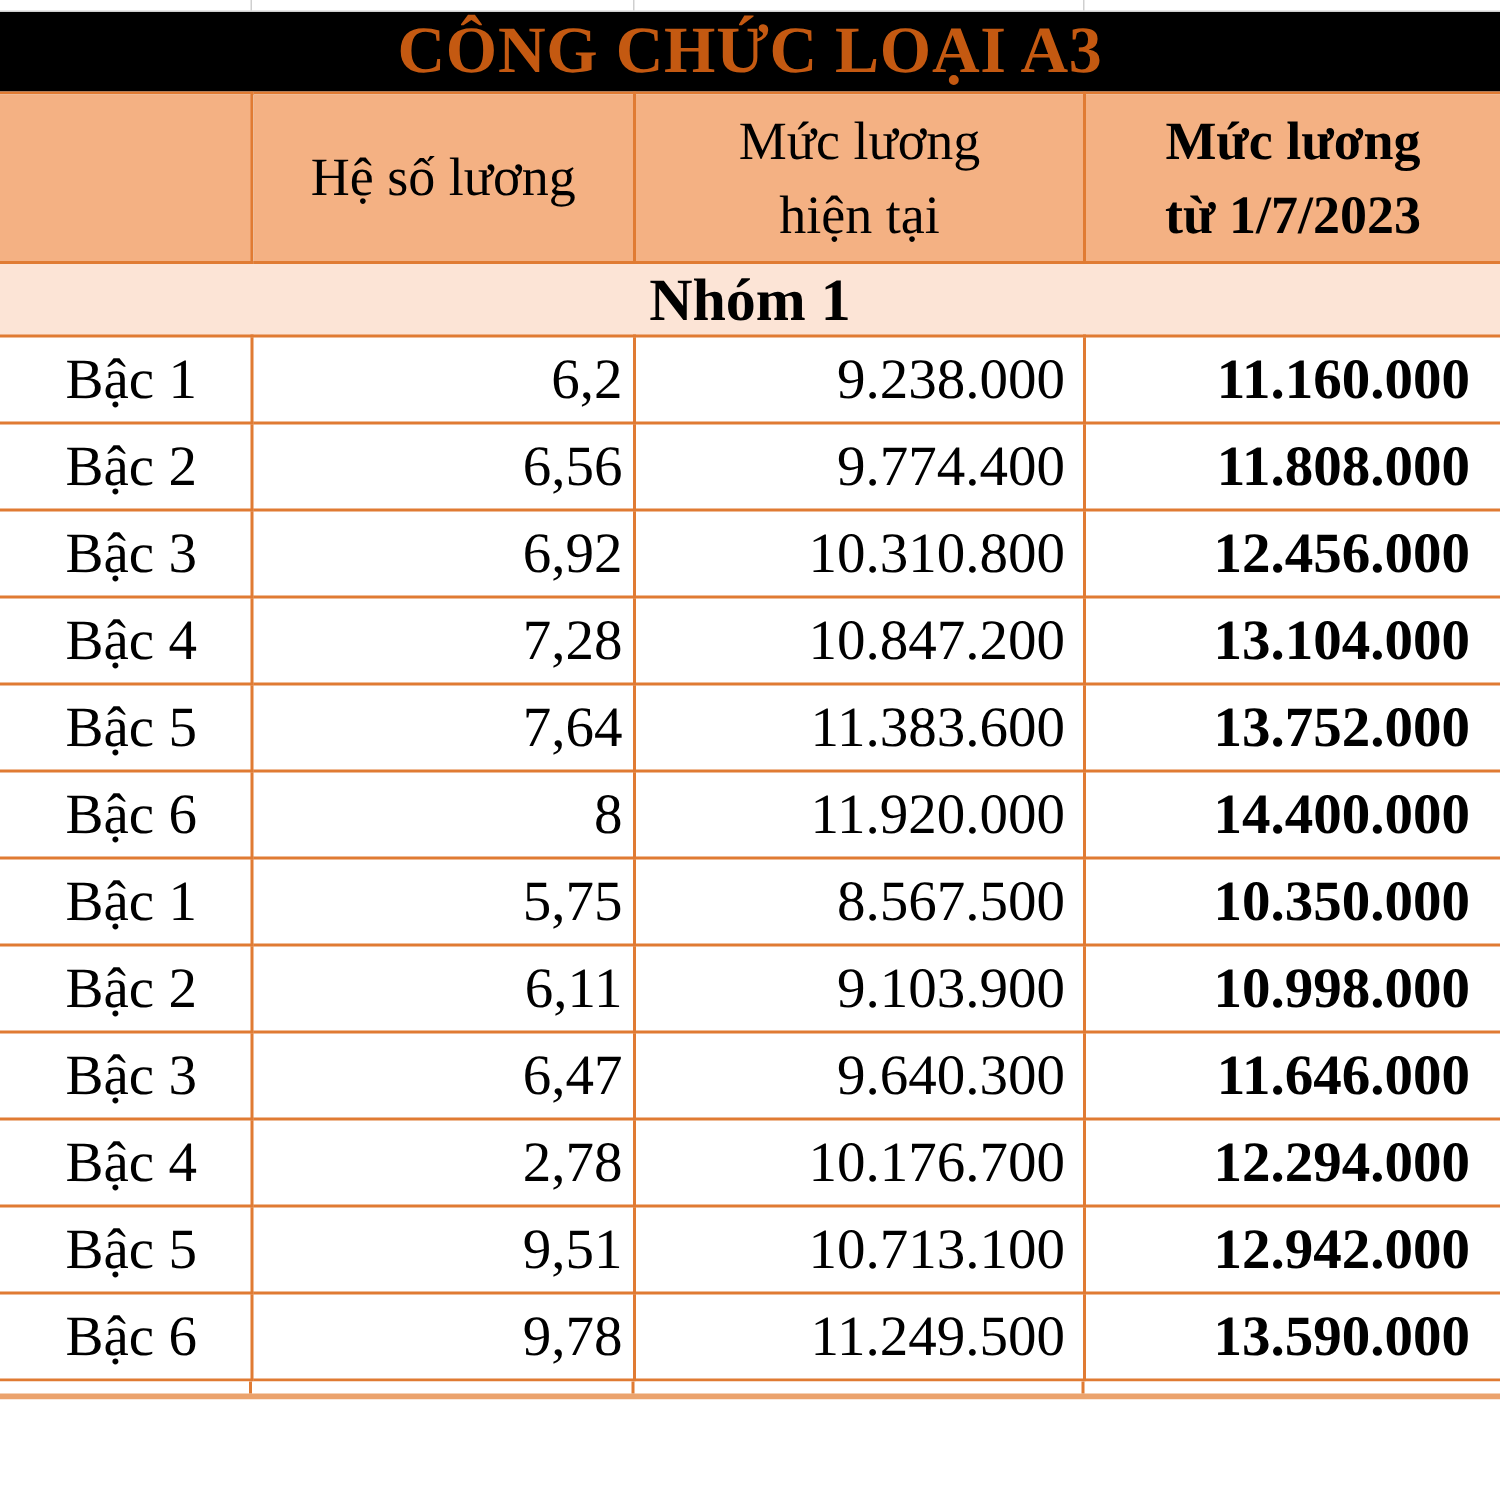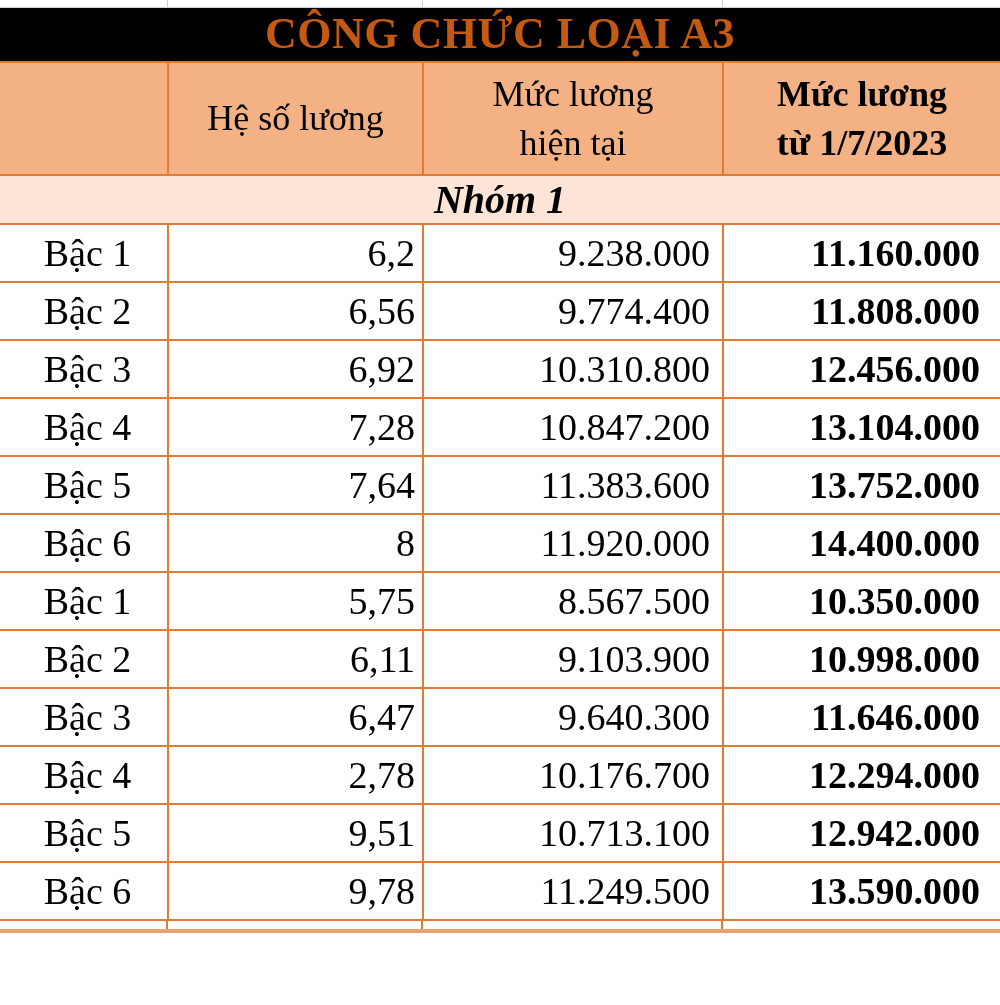--- a/index.html
+++ b/index.html
@@ -69,21 +69,20 @@
     line-height: 1.35;
   }
   tr.header-row th.col-new { font-weight: bold; }
 
   tr.section-row td {
     background: var(--section-bg);
     height: 46px;
     text-align: center;
     font-size: 40px;
     font-weight: bold;
-    font-style: italic;
     border-left: none;
     border-right: none;
   }
 
   tr.data-row td {
     background: #fff;
     height: 58px;
     font-size: 38px;
     line-height: 1;
   }

